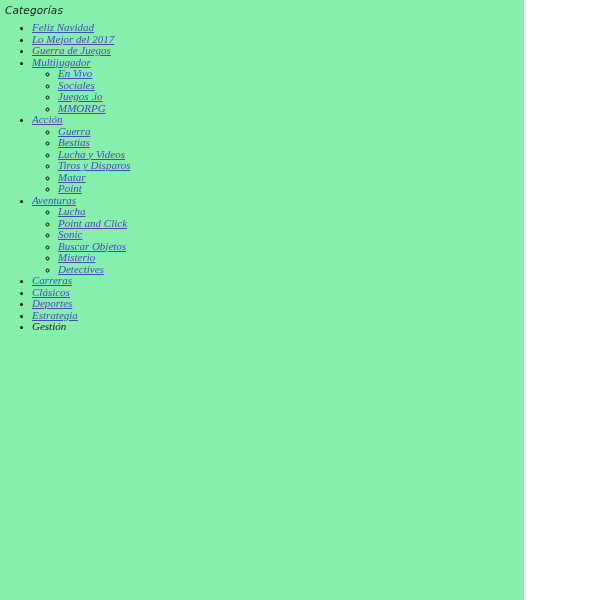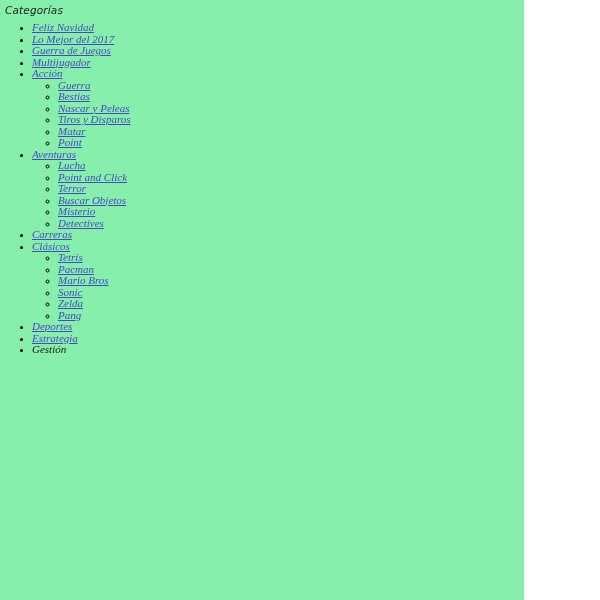--- a/index.html
+++ b/index.html
@@ -73,44 +73,42 @@
 <body>
 
 <div id="page">
 
   <h1 class="page-title">Categorías</h1>
 
   <ul class="cat-list" id="category-list">
       <li><a class="cat-link" href="#">Feliz Navidad</a></li>
       <li><a class="cat-link" href="#">Lo Mejor del 2017</a></li>
       <li><a class="cat-link" href="#">Guerra de Juegos</a></li>
-      <li><a class="cat-link" href="#">Multijugador</a></li>
+      <li><a class="cat-link" href="#">Multijugador</a><ul class="sub-list">
+          <li><a class="cat-link" href="#">En Vivo</a></li>
+          <li><a class="cat-link" href="#">Sociales</a></li>
+          <li><a class="cat-link" href="#">Juegos .io</a></li>
+          <li><a class="cat-link" href="#">MMORPG</a></li>
+        </ul></li>
       <li><a class="cat-link" href="#">Acción</a><ul class="sub-list">
           <li><a class="cat-link" href="#">Guerra</a></li>
           <li><a class="cat-link" href="#">Bestias</a></li>
-          <li><a class="cat-link" href="#">Nascar y Peleas</a></li>
+          <li><a class="cat-link" href="#">Lucha y Videos</a></li>
           <li><a class="cat-link" href="#">Tiros y Disparos</a></li>
           <li><a class="cat-link" href="#">Matar</a></li>
           <li><a class="cat-link" href="#">Point</a></li>
         </ul></li>
       <li><a class="cat-link" href="#">Aventuras</a><ul class="sub-list">
           <li><a class="cat-link" href="#">Lucha</a></li>
           <li><a class="cat-link" href="#">Point and Click</a></li>
-          <li><a class="cat-link" href="#">Terror</a></li>
+          <li><a class="cat-link" href="#">Sonic</a></li>
           <li><a class="cat-link" href="#">Buscar Objetos</a></li>
           <li><a class="cat-link" href="#">Misterio</a></li>
           <li><a class="cat-link" href="#">Detectives</a></li>
         </ul></li>
       <li><a class="cat-link" href="#">Carreras</a></li>
-      <li><a class="cat-link" href="#">Clásicos</a><ul class="sub-list">
-          <li><a class="cat-link" href="#">Tetris</a></li>
-          <li><a class="cat-link" href="#">Pacman</a></li>
-          <li><a class="cat-link" href="#">Mario Bros</a></li>
-          <li><a class="cat-link" href="#">Sonic</a></li>
-          <li><a class="cat-link" href="#">Zelda</a></li>
-          <li><a class="cat-link" href="#">Pang</a></li>
-        </ul></li>
+      <li><a class="cat-link" href="#">Clásicos</a></li>
       <li><a class="cat-link" href="#">Deportes</a></li>
       <li><a class="cat-link" href="#">Estrategia</a></li>
       <li><span class="plain-label">Gestión</span></li>
     </ul>
 
 </div>
 
 </body></html>

